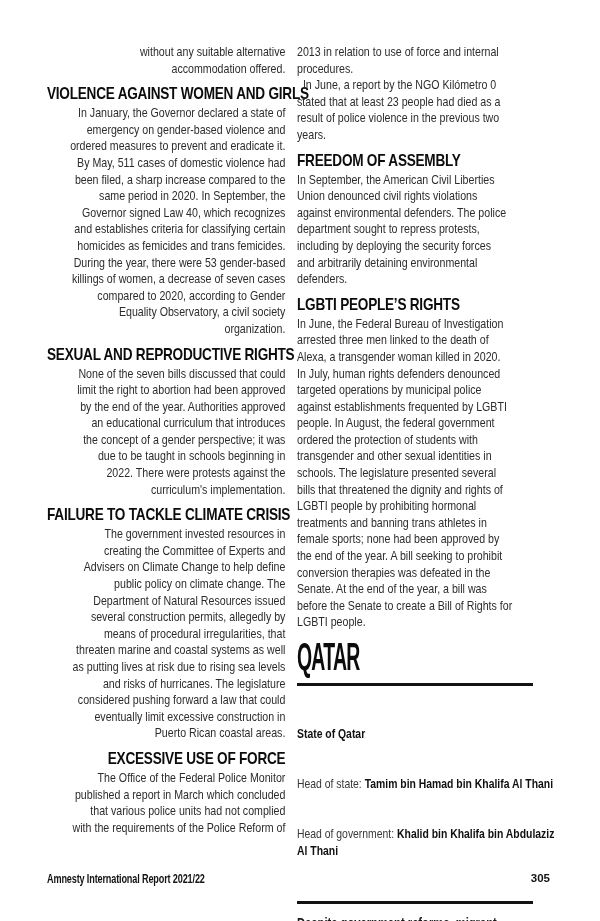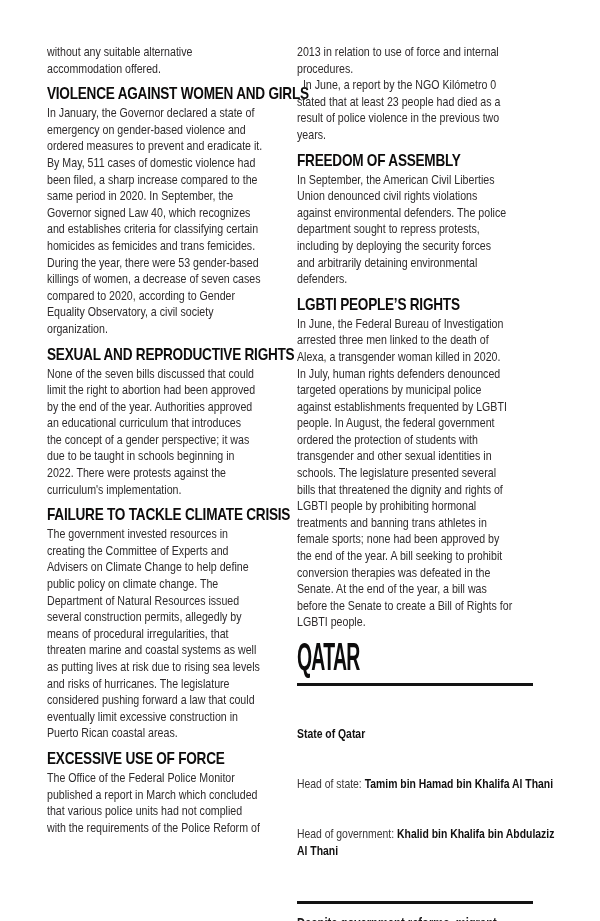--- a/index.html
+++ b/index.html
@@ -8,21 +8,21 @@
     position: relative;
     width: 600px;
     height: 921px;
     margin: 0 auto;
     background: #ffffff;
     font-family: "Liberation Sans", sans-serif;
     color: #2e2b2c;
     overflow: hidden;
   }
   .col { position: absolute; top: 44px; }
-  .col-left  { left: 47px;  width: 238px; }
+  .col-left  { left: 47px;  width: 238px; text-align: right; }
   .col-right { left: 297px; width: 243px; }
   .colscale {
     transform: scaleX(0.8);
     transform-origin: 0 0;
   }
   .col-left  .colscale { width: 298px; }
   .col-right .colscale { width: 304px; }
   .body {
     font-size: 13.3px;
     line-height: 16.6px;
@@ -211,14 +211,18 @@
 
         <p class="intro">Despite government reforms, migrant
 workers continued to face labour abuses
 and struggled to change jobs freely.
 Curtailment of freedom of expression
 increased in the run-up to FIFA World Cup</p>
       </div>
     </div>
   </div>
 
+  <div class="footer">
+    <span class="footer-title">Amnesty International Report 2021/22</span>
+    <span class="footer-page">305</span>
+  </div>
 
 </div>
 
 </body></html>

